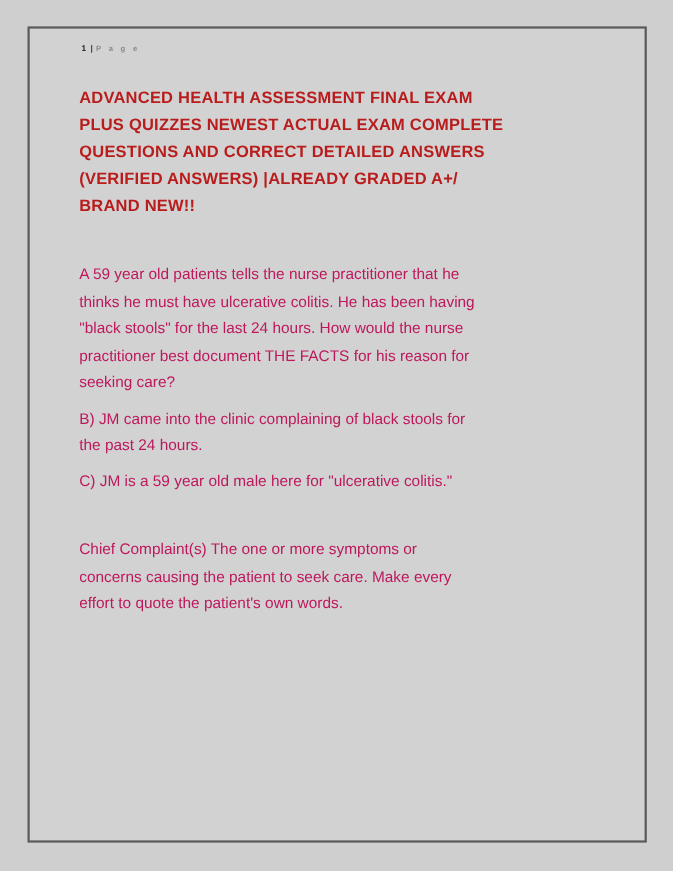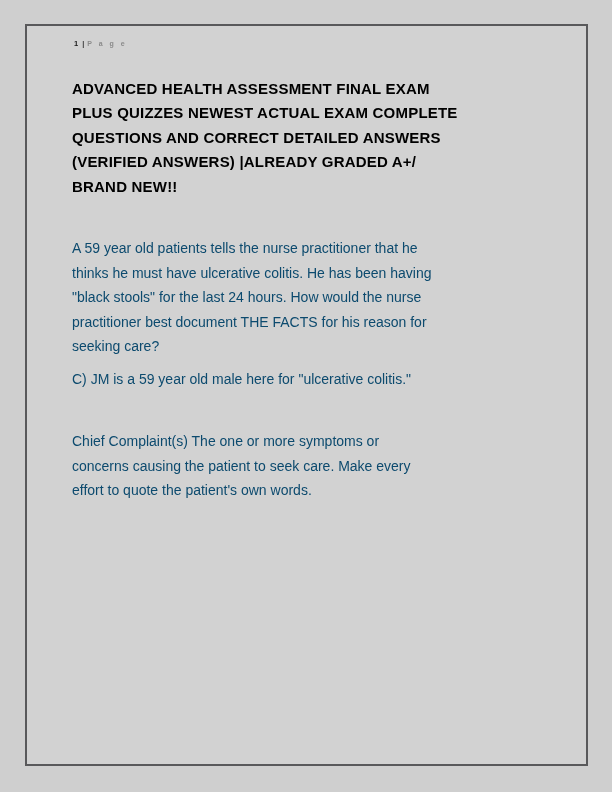--- a/index.html
+++ b/index.html
@@ -47,28 +47,28 @@
   .pg-label {
     color: #8a8a8a;
     font-weight: bold;
     letter-spacing: 2.5px;
     font-size: 7px;
   }
   .doc-title {
     margin: 27px 0 0 0;
     font-size: 15px;
     font-weight: bold;
-    color: #000000;
+    color: #b91c1c;
     line-height: 24.4px;
     white-space: pre-line;
     letter-spacing: 0.2px;
   }
   .para {
     font-size: 14px;
-    color: #0c4a6e;
+    color: #be185d;
     line-height: 24.5px;
     white-space: pre-line;
     margin: 0 0 8px 0;
   }
   .para.question {
     margin-top: 37px;
   }
   .para.gap-before {
     margin-top: 38px;
   }
@@ -89,20 +89,22 @@
 (VERIFIED ANSWERS) |ALREADY GRADED A+/
 BRAND NEW!!</h1>
 
     <p class="para question">A 59 year old patients tells the nurse practitioner that he
 thinks he must have ulcerative colitis. He has been having
 "black stools" for the last 24 hours. How would the nurse
 practitioner best document THE FACTS for his reason for
 seeking care?</p>
 
 
+    <p class="para">B) JM came into the clinic complaining of black stools for
+the past 24 hours.</p>
 
     <p class="para">C) JM is a 59 year old male here for "ulcerative colitis."</p>
 
 
     <p class="para gap-before">Chief Complaint(s) The one or more symptoms or
 concerns causing the patient to seek care. Make every
 effort to quote the patient's own words.</p>
 
   </div>
 </div>

